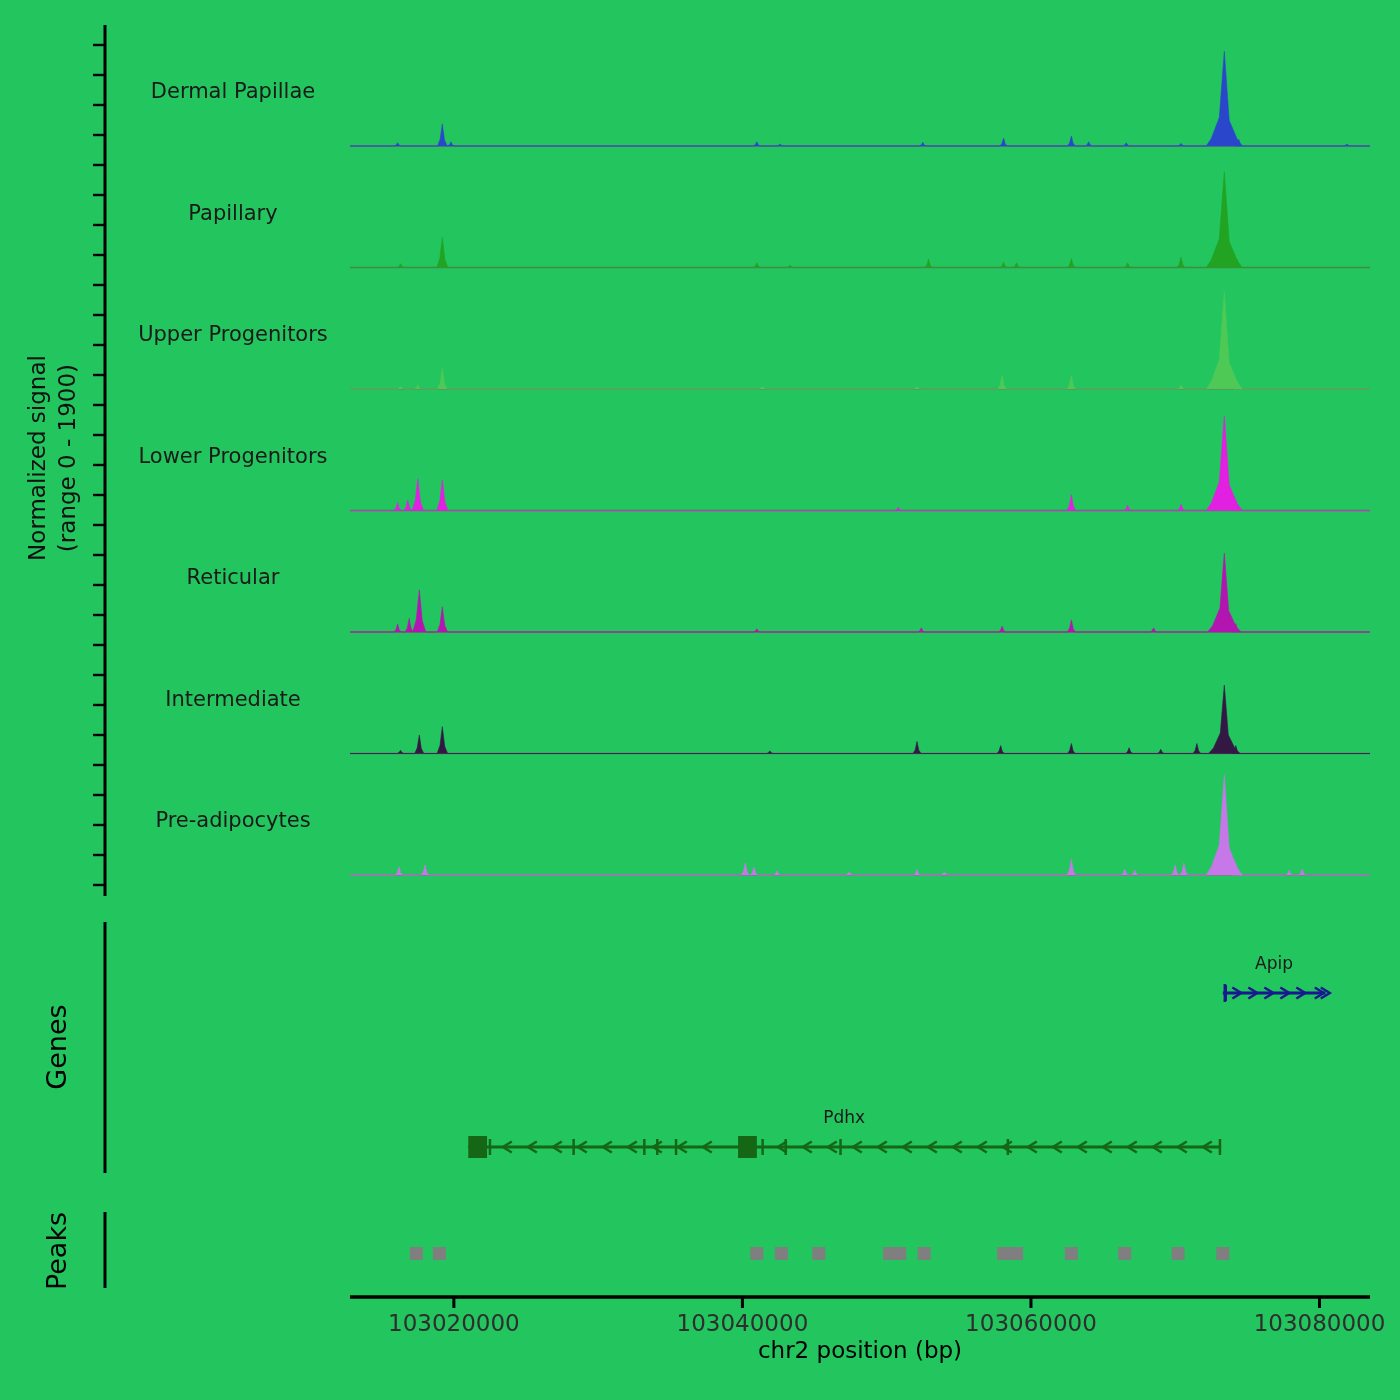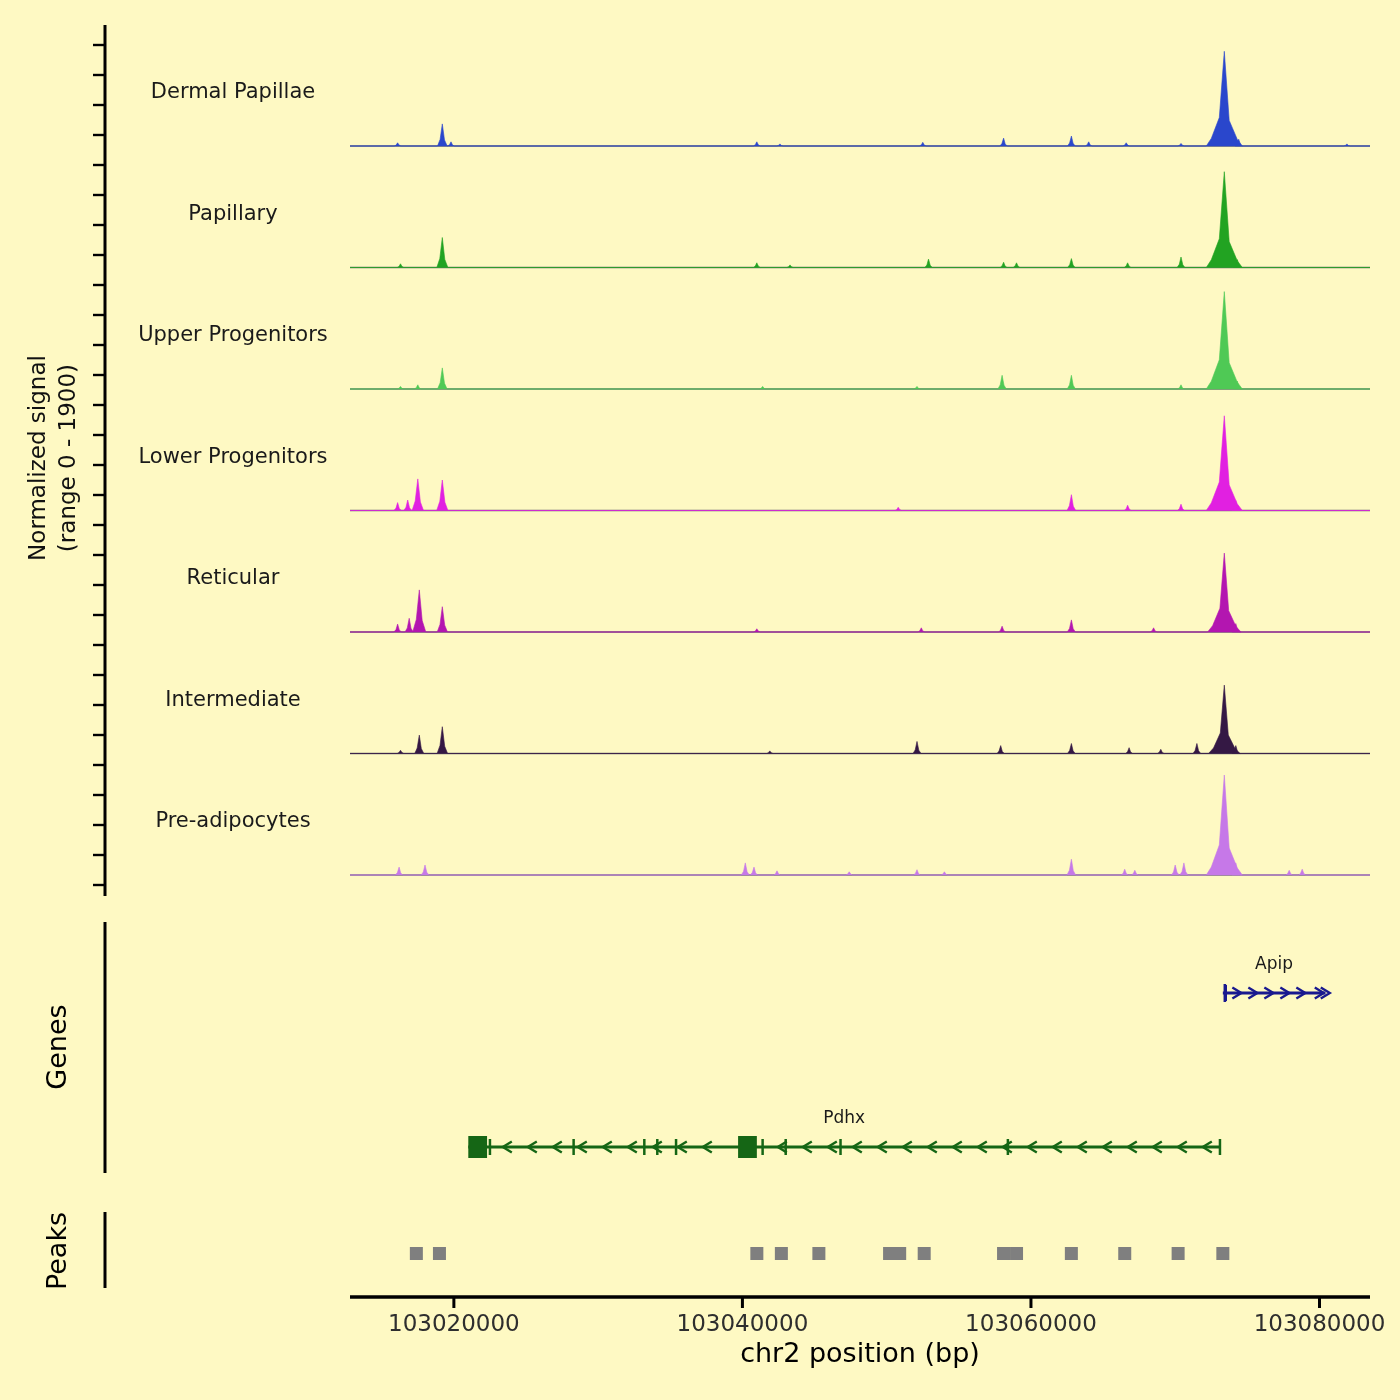--- a/index.html
+++ b/index.html
@@ -1,23 +1,23 @@
 <!DOCTYPE html>
 <html><head>
 <meta charset="utf-8">
 <style>
   html,body{margin:0;padding:0;background:#fff;}
-  .fig{position:relative;width:1400px;height:1400px;background:#fef9c3;
+  .fig{position:relative;width:1400px;height:1400px;background:#22c55e;
        font-family:"DejaVu Sans","Liberation Sans",sans-serif;overflow:hidden;}
   .fig svg{position:absolute;left:0;top:0;}
   .rotlab{position:absolute;transform:translate(-50%,-50%) rotate(-90deg);
           white-space:nowrap;color:#000;text-align:center;}
   .ylab{font-size:23px;line-height:30px;color:#111;}
   .seclab{font-size:27px;color:#000;}
-  .xlab{position:absolute;transform:translate(-50%,0);font-size:27px;color:#000;white-space:nowrap;}
+  .xlab{position:absolute;transform:translate(-50%,0);font-size:23px;color:#000;white-space:nowrap;}
 </style>
 </head>
 <body>
 
 <div class="fig">
 
   <svg id="chart" width="1400" height="1400">
       <line x1="105" y1="25" x2="105" y2="896" stroke="#000" stroke-width="3"></line>
       <line x1="93" y1="45" x2="105" y2="45" stroke="#000" stroke-width="2.4"></line>
       <line x1="93" y1="75" x2="105" y2="75" stroke="#000" stroke-width="2.4"></line>

